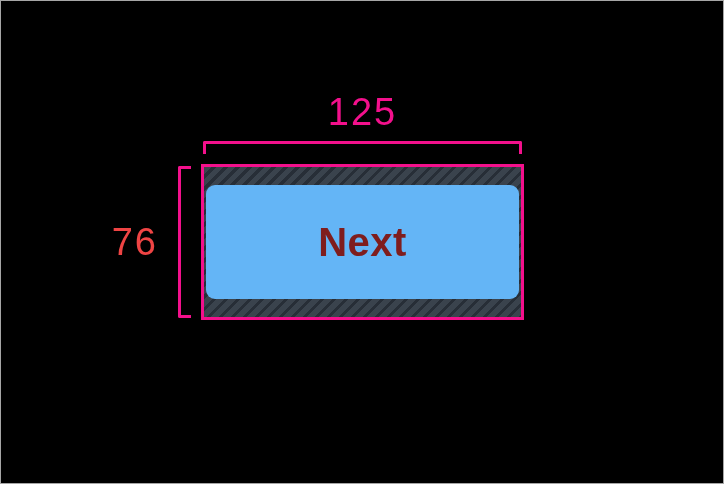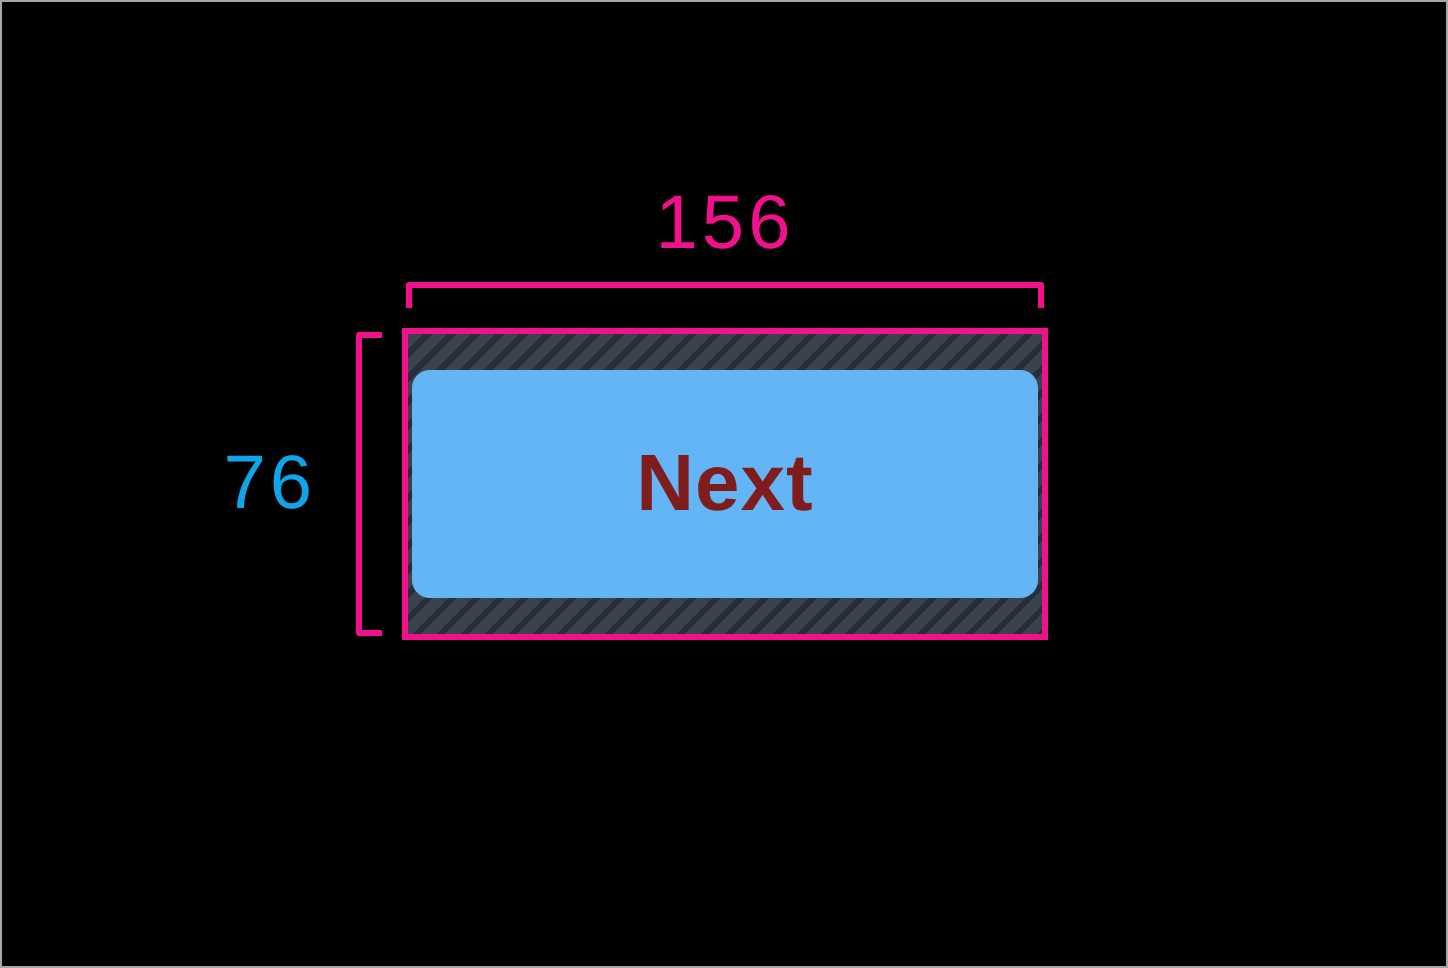--- a/index.html
+++ b/index.html
@@ -87,33 +87,33 @@
     border-top: 3px solid #f3108c;
     border-bottom: 3px solid #f3108c;
     border-radius: 2px 0 0 2px;
   }
   .height-label {
     position: absolute;
     left: 95px;
     top: 222px;
     width: 62px;
     text-align: right;
-    color: #0ea5e9;
+    color: #ef4444;
     font-size: 38px;
     font-weight: 400;
     line-height: 38px;
     letter-spacing: 2px;
   }
 </style>
 </head>
 <body>
 
 <div class="stage">
 
-  <div class="width-label">156</div>
+  <div class="width-label">125</div>
 
   <div class="width-bracket"></div>
 
   <div class="height-label">76</div>
 
   <div class="height-bracket"></div>
 
   <div class="measured-box">
     <button class="next-btn">Next</button>
   </div>

